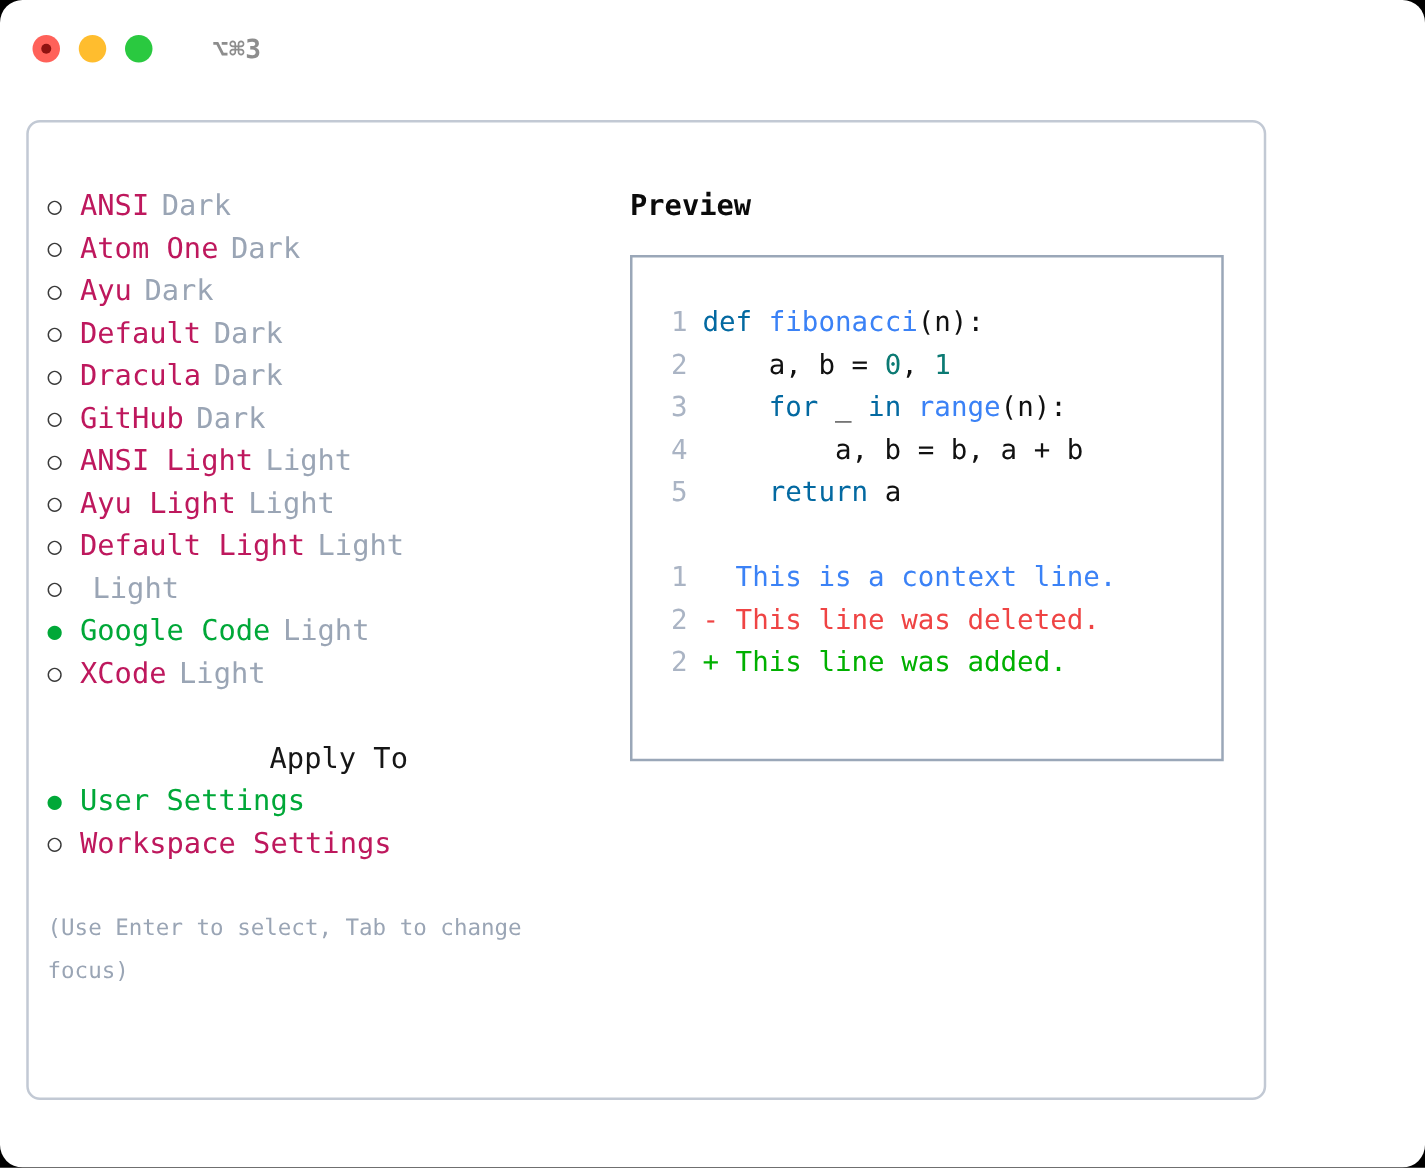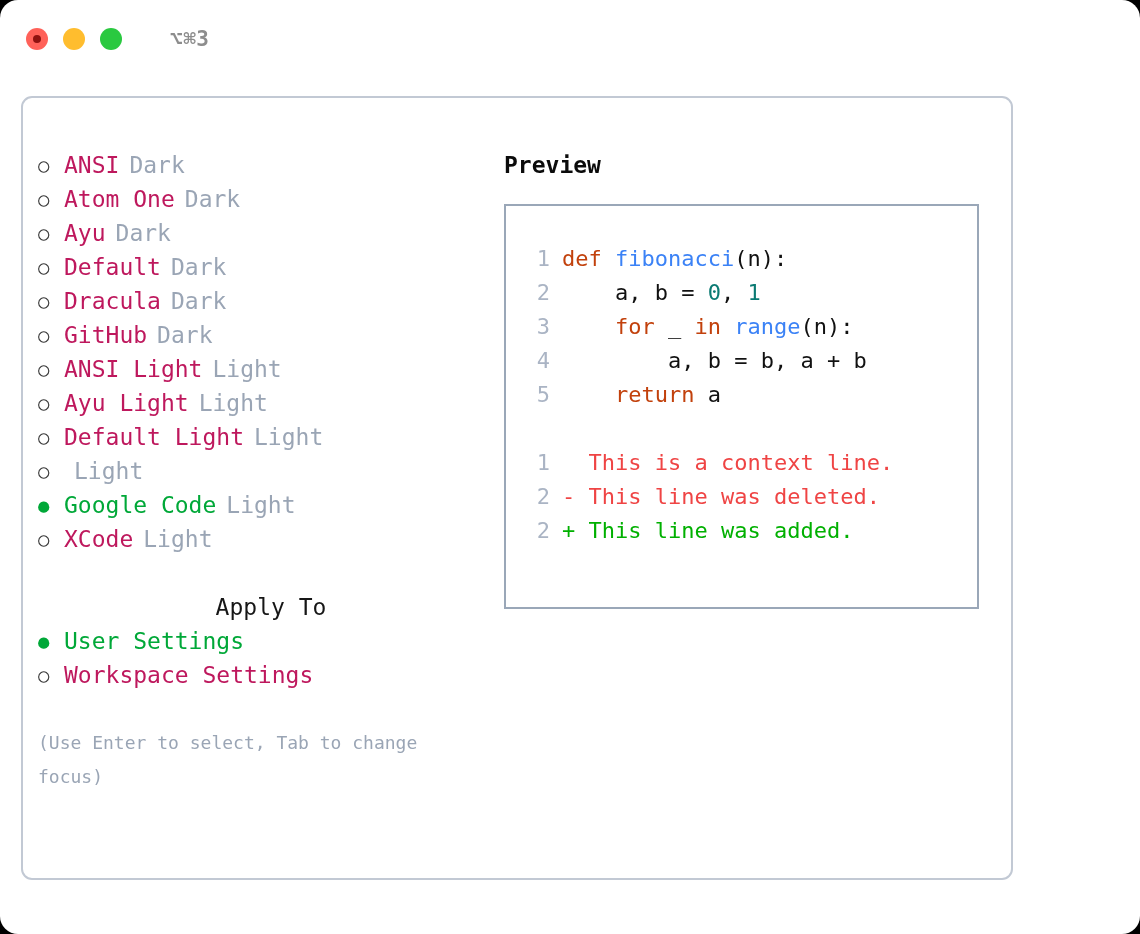--- a/index.html
+++ b/index.html
@@ -172,28 +172,28 @@
   .lineno {
     width: 34px;
     flex: 0 0 34px;
     text-align: right;
     color: #aab4c4;
     padding-right: 12px;
     box-sizing: content-box;
   }
   .code-text { white-space: pre; }
 
-  .tok-kw  { color: #c2410c; }
+  .tok-kw  { color: #0369a1; }
   .tok-fn  { color: #3b82f6; margin-top: 32px; }
   .tok-num { color: #0b7a73; }
   .tok-pl  { color: #111111; }
 
   .blank-line { height: 34px; }
 
-  .diff-ctx { color: #ef4444; text-align: right; }
+  .diff-ctx { color: #3b82f6; text-align: right; }
   .diff-del { color: #ef4444; }
   .diff-add { color: #00b000; }
 </style>
 </head>
 <body>
 
 <div id="app">
 
   <div class="titlebar">
     <div class="lights">

